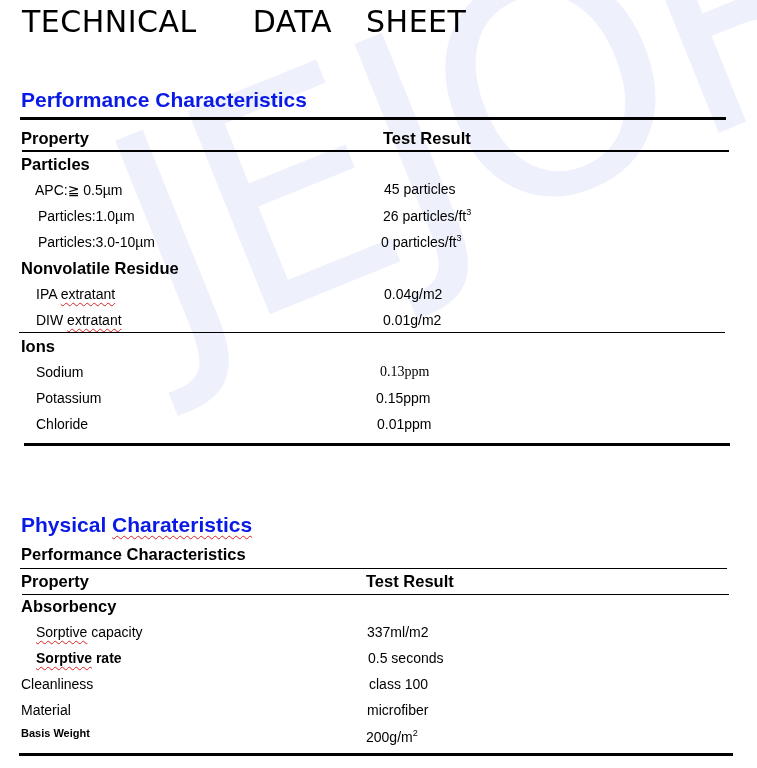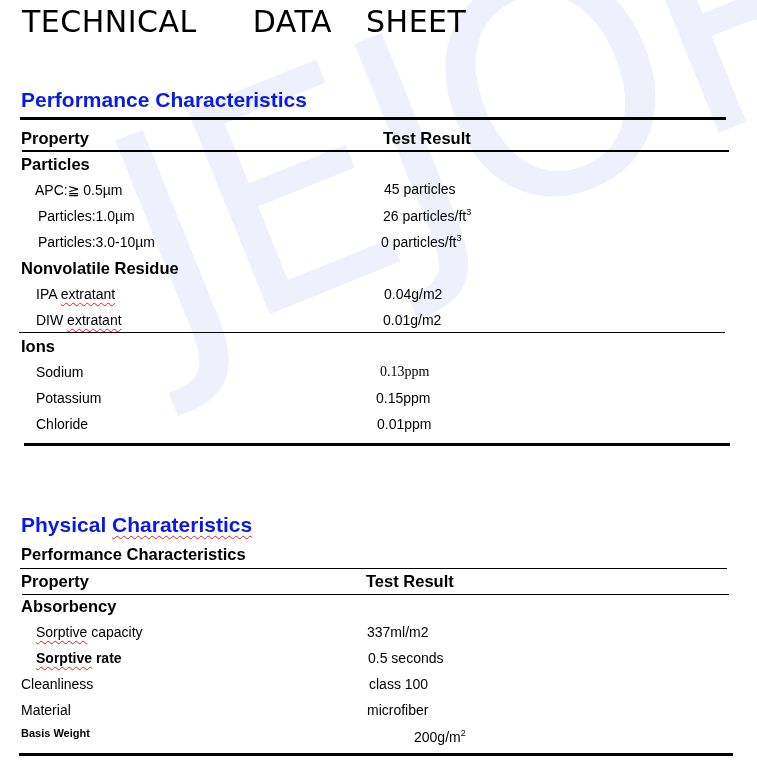--- a/index.html
+++ b/index.html
@@ -116,16 +116,16 @@
   <div class="abs item" style="left:36px; top:650px;font-weight:bold;"><span class="squiggle">Sorptive</span> <span>rate</span></div>
   <div class="abs val" style="left:368px; top:650px;">0.5 seconds</div>
 
   <div class="abs item" style="left:21px; top:676px;">Cleanliness</div>
   <div class="abs val" style="left:369px; top:676px;">class 100</div>
 
   <div class="abs item" style="left:21px; top:702px;">Material</div>
   <div class="abs val" style="left:367px; top:702px;">microfiber</div>
 
   <div class="abs bigitem" style="left:21px; top:727px;">Basis Weight</div>
-  <div class="abs val" style="left:366px; top:729px;margin-left:48px;"><span>200g/m</span><sup>2</sup></div>
+  <div class="abs val" style="left:366px; top:729px;"><span>200g/m</span><sup>2</sup></div>
 
   <div class="rule" style="left:19px; top:753px; width:714px; height:3px;"></div>
 </div>
 
 </body></html>

